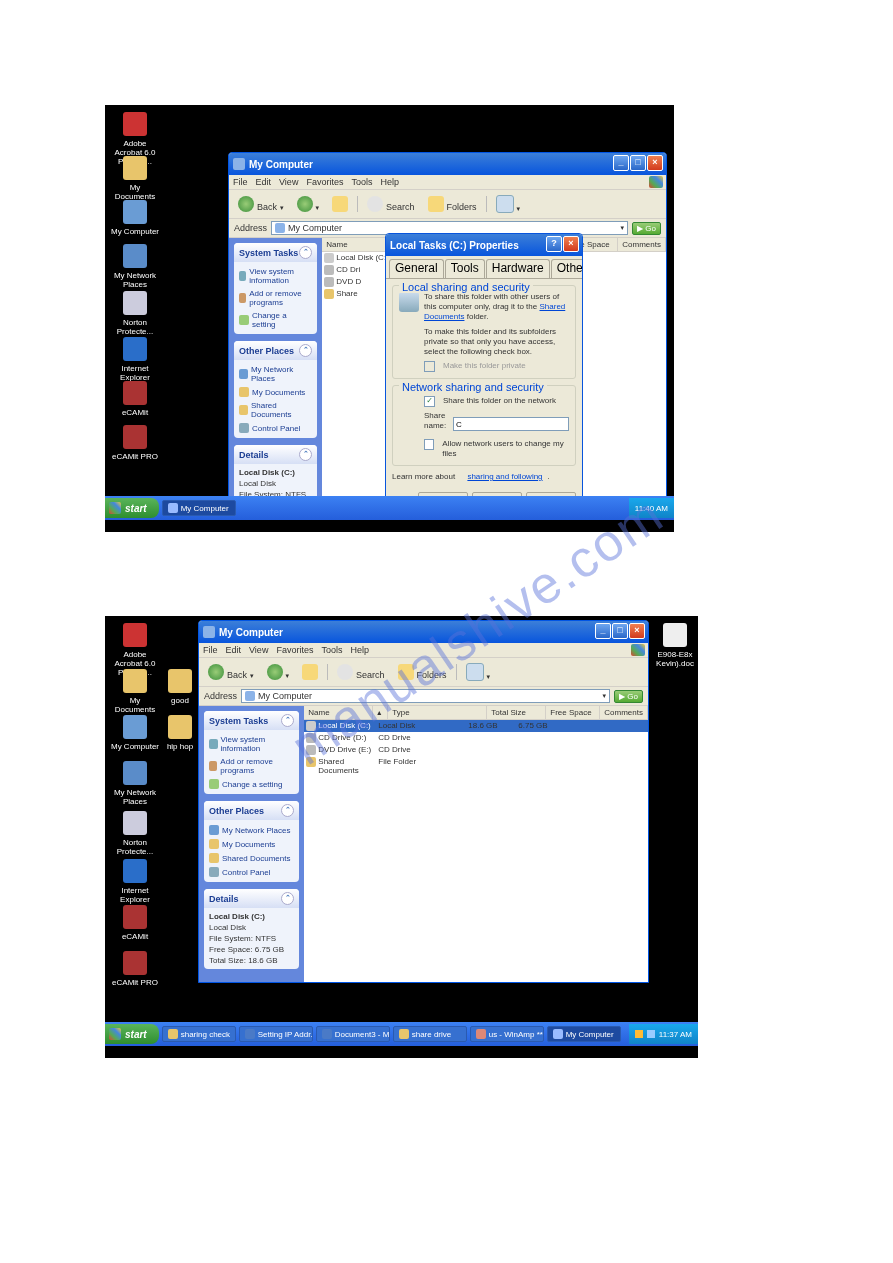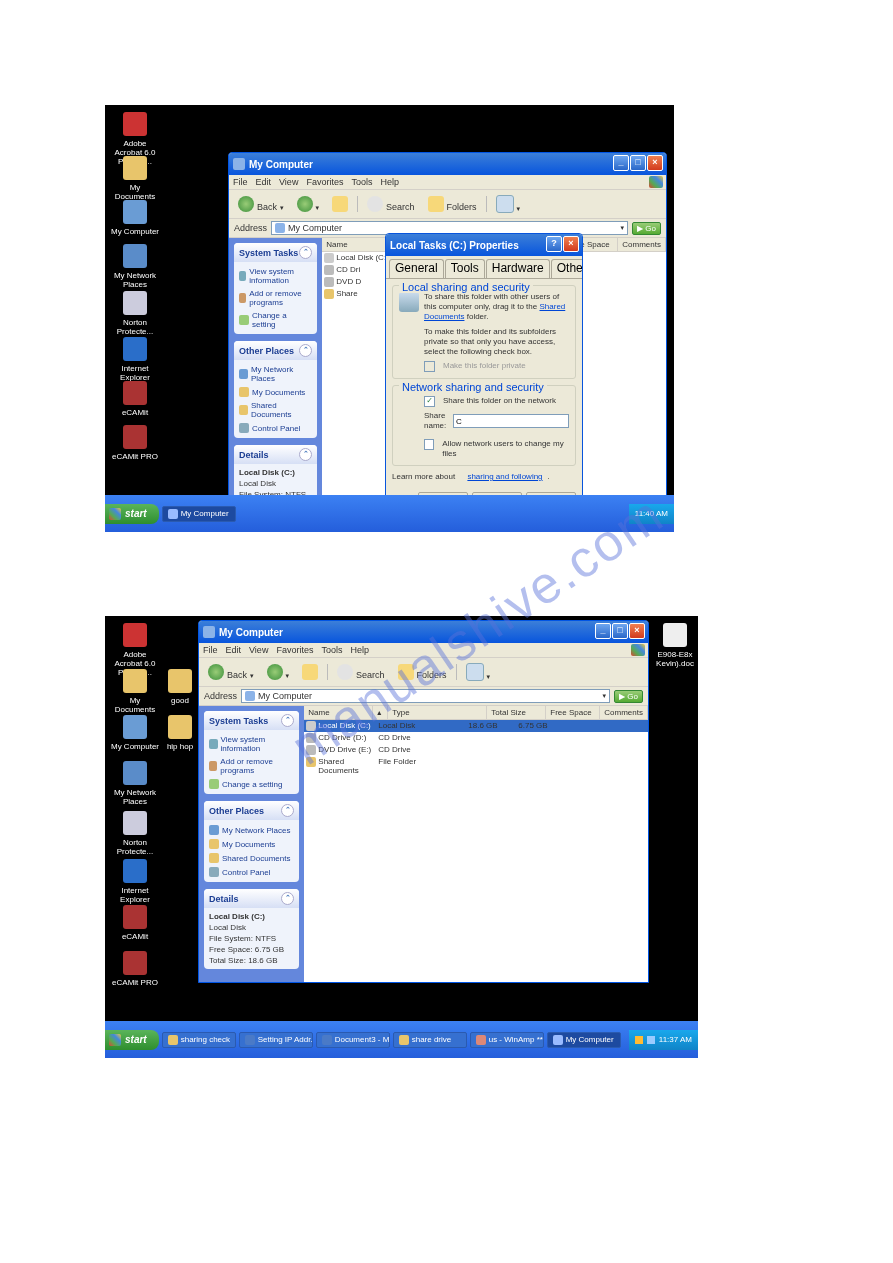--- a/index.html
+++ b/index.html
@@ -44,21 +44,21 @@
 .dbody{padding:6px}
 .fieldset{border:1px solid #d0d0bf;border-radius:3px;margin-bottom:6px;padding:6px;position:relative}
 .fieldset .leg{position:absolute;top:-5px;left:6px;background:#ece9d8;padding:0 3px;color:#0046d5;font-size:11px}
 .frow{display:flex;gap:5px;font-size:8px;color:#333;line-height:10px}
 .ficon{width:20px;height:20px;flex-shrink:0}
 .chk{width:9px;height:9px;border:1px solid #7f9db9;background:#fff;display:inline-block;vertical-align:middle;margin-right:3px;font-size:8px;line-height:8px;text-align:center;color:#2a7e3e}
 .inpt{background:#fff;border:1px solid #7f9db9;padding:0 2px;height:12px;font-size:8px;flex:1}
 .dlnk{color:#0046d5;text-decoration:underline}
 .dbtns{display:flex;justify-content:flex-end;gap:4px;padding:4px 6px}
 .dbtn{background:#ece9d8;border:1px solid #aca899;padding:1px 0;width:48px;font-size:8px;text-align:center;border-radius:2px}
-.taskbar{position:absolute;bottom:0;left:0;right:0;height:37px;background:linear-gradient(#3c81f3,#245edb);display:flex;align-items:center}
+.taskbar{position:absolute;bottom:12px;left:0;right:0;height:24px;background:linear-gradient(#3c81f3,#245edb);display:flex;align-items:center}
 .startbtn{height:20px;background:linear-gradient(#5ab45a,#2e8e2e);color:#fff;font-weight:bold;font-style:italic;font-size:10px;padding:0 12px 0 20px;border-radius:0 8px 8px 0;display:flex;align-items:center;position:relative}
 .startbtn:before{content:"";position:absolute;left:4px;width:12px;height:12px;background:linear-gradient(45deg,#d43,#5a5,#48d,#ec3);border-radius:2px}
 .tray{margin-left:auto;height:20px;background:linear-gradient(#19a8ec,#1084c8);color:#fff;font-size:8px;display:flex;align-items:center;padding:0 6px;gap:4px}
 .tbtask{background:#3670d0;border:1px solid #2a5ab0;color:#fff;font-size:8px;padding:2px 5px;margin-left:3px;border-radius:2px;display:flex;align-items:center;gap:3px;width:62px;overflow:hidden;white-space:nowrap}
 .tbtask.act{background:#1d4aa0}
 .tbtask .tbi{width:10px;height:10px;background:#9bf;border-radius:2px;flex-shrink:0}
 .wm{position:absolute;color:rgba(88,113,218,.45);font-size:52px;font-weight:300;transform:rotate(-34deg);pointer-events:none;letter-spacing:2px}
 </style>
 </head>
 <body>
@@ -256,21 +256,21 @@
           <span class="chk" style="background:#ece9d8"></span>
               <span>Make this folder private</span>
         </div>
       </div>
       <div class="fieldset">
         <div class="leg">Network sharing and security</div>
         <div class="frow" style="margin-top:4px;margin-left:25px">
           <span class="chk">✓</span>
               <span>Share this folder on the network</span>
         </div>
-        <div class="frow" style="margin-top:4px;margin-left:25px;align-items:center">
+        <div class="frow" style="margin-top:4px;margin-left:25px;align-items:flex-end">
           <span>Share name:</span>
           <input class="inpt" value="C" style="">
         </div>
         <div class="frow" style="margin-top:8px;margin-left:25px">
           <span class="chk"></span>
               <span>Allow network users to change my files</span>
         </div>
       </div>
       <div class="frow"><span>Learn more about</span>&nbsp;<span class="dlnk">sharing and following</span>.</div>
     </div>

